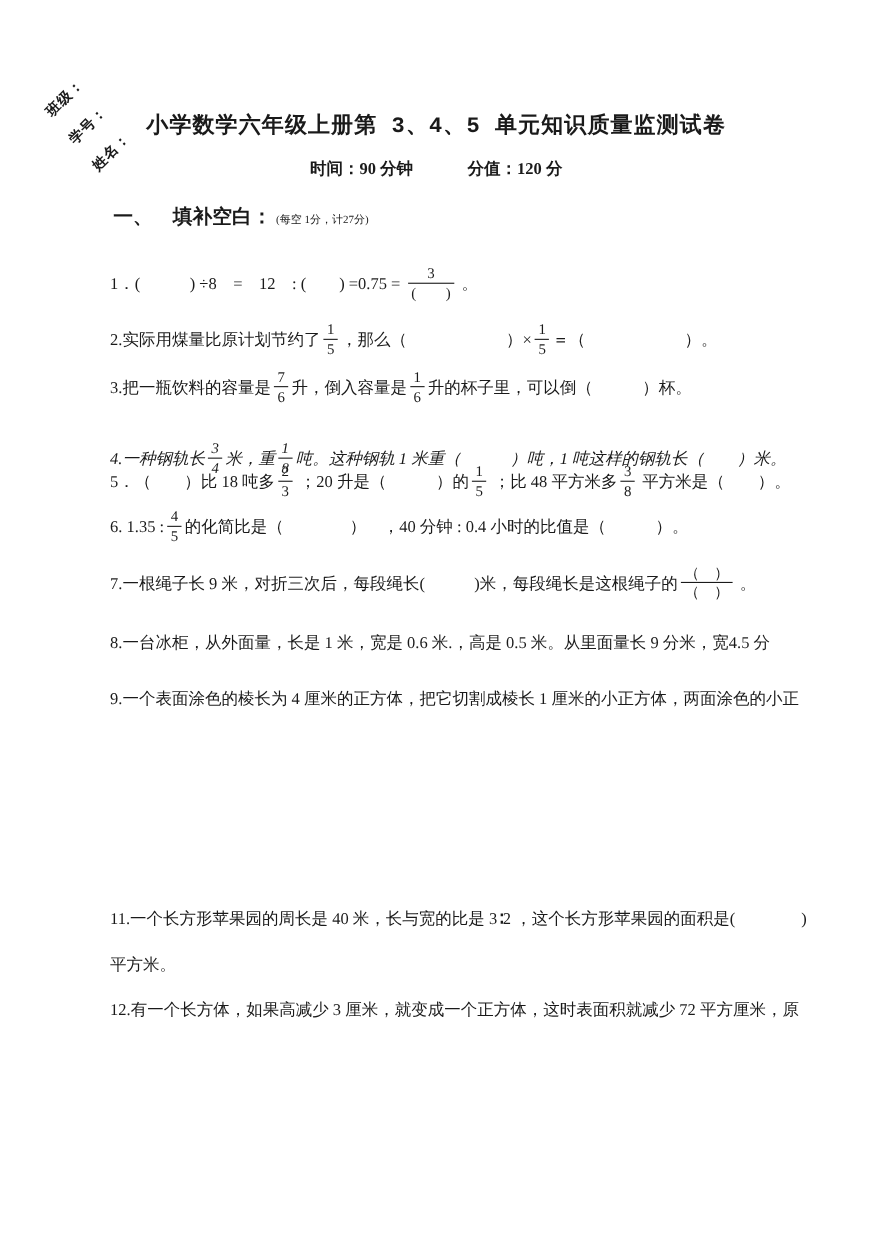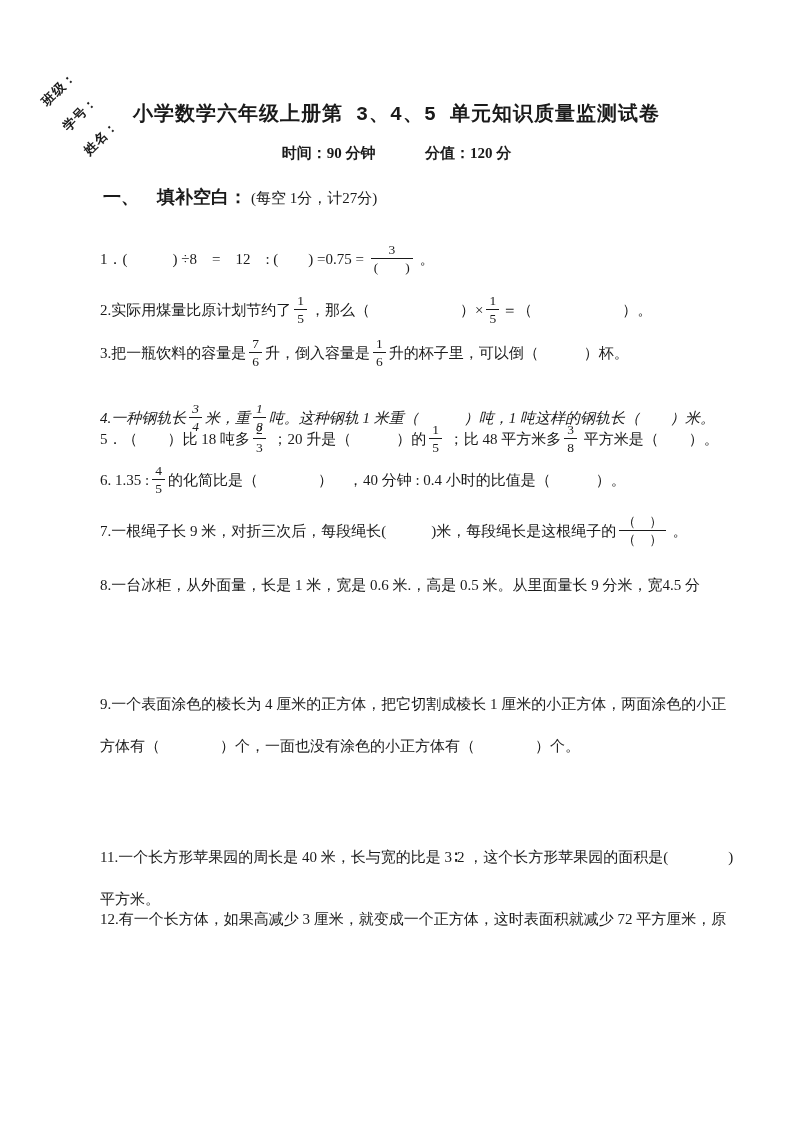--- a/index.html
+++ b/index.html
@@ -55,41 +55,41 @@
     position: absolute;
     top: 185px; left: 103px;
     white-space: nowrap;
   }
   .section-heading .sec-bold {
     font-family: "Liberation Sans", "DejaVu Sans", sans-serif;
     font-weight: bold;
     font-size: 18px;
   }
   .section-heading .sec-num { margin-right: 14px; }
-  .section-heading .sec-note { font-size: 15px; }
+  .section-heading .sec-note { font-size: 10px; }
 
   .q {
     position: absolute;
     left: 100px;
     width: 680px;
     font-size: 15px;
     line-height: 42px;
     white-space: nowrap;
   }
   #q1  { top: 238px; }
   #q2  { top: 289px; }
   #q3  { top: 332px; }
   #q4  { top: 397px; font-style: italic; }
   #q5  { top: 418px; }
   #q6  { top: 459px; }
   #q7  { top: 510px; }
   #q8  { top: 564px; }
-  #q9  { top: 683px; }
+  #q9  { top: 615px; }
   #q10 { top: 731px; }
-  #q11 { top: 836px; }
+  #q11 { top: 815px; }
   #q12 { top: 898px; }
 
   .frac {
     display: inline-block;
     vertical-align: middle;
     text-align: center;
     margin: 0 3px;
     font-size: 13.5px;
     line-height: 1.3;
     position: relative;
@@ -122,18 +122,18 @@
   </div>
 
   <div id="q1" class="q"><span>1．(　　　) ÷8　=　12　: (　　) =0.75 = </span><span class="frac"><span class="num">3</span><span class="den">(　　)</span></span><span> 。</span></div>
   <div id="q2" class="q"><span>2.实际用煤量比原计划节约了</span><span class="frac"><span class="num">1</span><span class="den">5</span></span><span>，那么（　　　　　　）×</span><span class="frac"><span class="num">1</span><span class="den">5</span></span><span>＝（　　　　　　）。</span></div>
   <div id="q3" class="q"><span>3.把一瓶饮料的容量是</span><span class="frac"><span class="num">7</span><span class="den">6</span></span><span>升，倒入容量是</span><span class="frac"><span class="num">1</span><span class="den">6</span></span><span>升的杯子里，可以倒（　　　）杯。</span></div>
   <div id="q4" class="q"><span>4.一种钢轨长</span><span class="frac"><span class="num">3</span><span class="den">4</span></span><span>米，重</span><span class="frac"><span class="num">1</span><span class="den">8</span></span><span>吨。这种钢轨 1 米重（　　　）吨，1 吨这样的钢轨长（　　）米。</span></div>
   <div id="q5" class="q"><span>5．（　　）比 18 吨多</span><span class="frac"><span class="num">2</span><span class="den">3</span></span><span> ；20 升是（　　　）的</span><span class="frac"><span class="num">1</span><span class="den">5</span></span><span> ；比 48 平方米多</span><span class="frac"><span class="num">3</span><span class="den">8</span></span><span> 平方米是（　　）。</span></div>
   <div id="q6" class="q"><span>6.  1.35 :</span><span class="frac"><span class="num">4</span><span class="den">5</span></span><span>的化简比是（　　　　）　，40 分钟 : 0.4 小时的比值是（　　　）。</span></div>
   <div id="q7" class="q"><span>7.一根绳子长 9 米，对折三次后，每段绳长(　　　)米，每段绳长是这根绳子的</span><span class="frac"><span class="num">（　）</span><span class="den">（　）</span></span><span> 。</span></div>
   <div id="q8" class="q"><span>8.一台冰柜，从外面量，长是 1 米，宽是 0.6 米.，高是 0.5 米。从里面量长 9 分米，宽4.5 分</span><br></div>
-  <div id="q9" class="q"><span>9.一个表面涂色的棱长为 4 厘米的正方体，把它切割成棱长 1 厘米的小正方体，两面涂色的小正</span><br><span>方体有（　　　　）个，一面也没有涂色的小正方体有（　　　　）个。</span></div>
+  <div id="q9" class="q"><span>9.一个表面涂色的棱长为 4 厘米的正方体，把它切割成棱长 1 厘米的小正方体，两面涂色的小正</span><br></div>
   <div id="q10" class="q"><br></div>
   <div id="q11" class="q"><span>11.一个长方形苹果园的周长是 40 米，长与宽的比是 3∶2 ，这个长方形苹果园的面积是(　　　　)</span><br><span>平方米。</span></div>
   <div id="q12" class="q"><span>12.有一个长方体，如果高减少 3 厘米，就变成一个正方体，这时表面积就减少 72 平方厘米，原</span></div>
 
 </div>
 
 </body></html>

